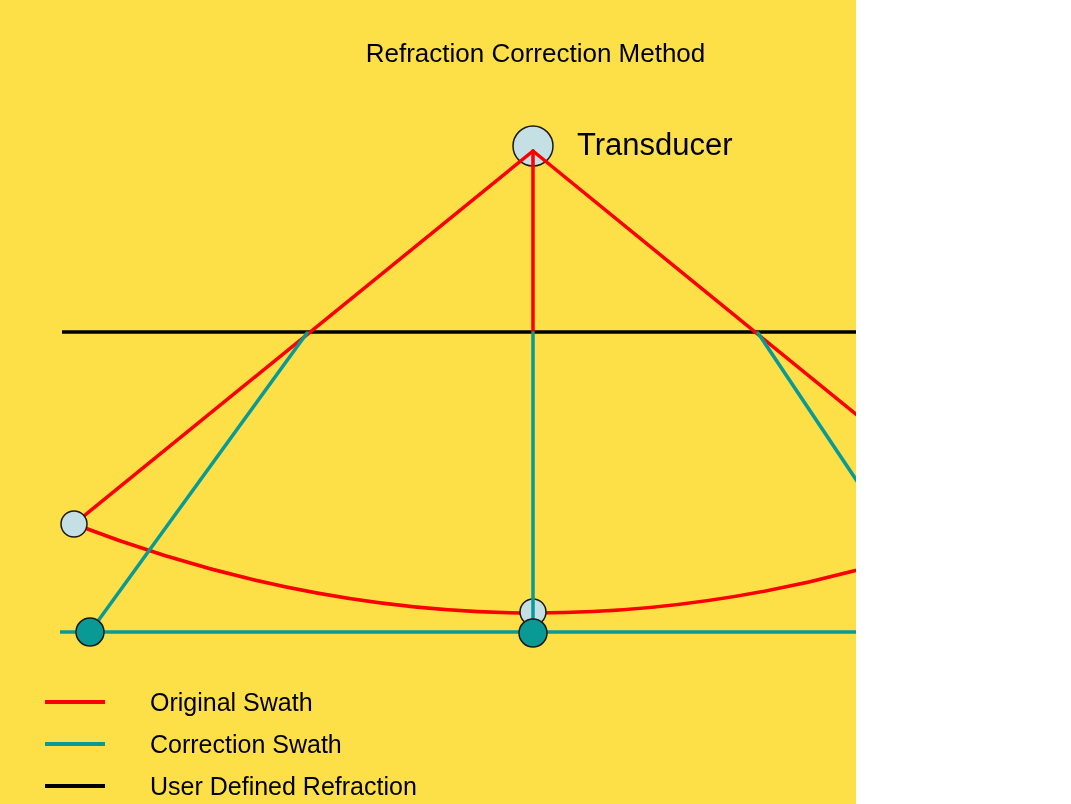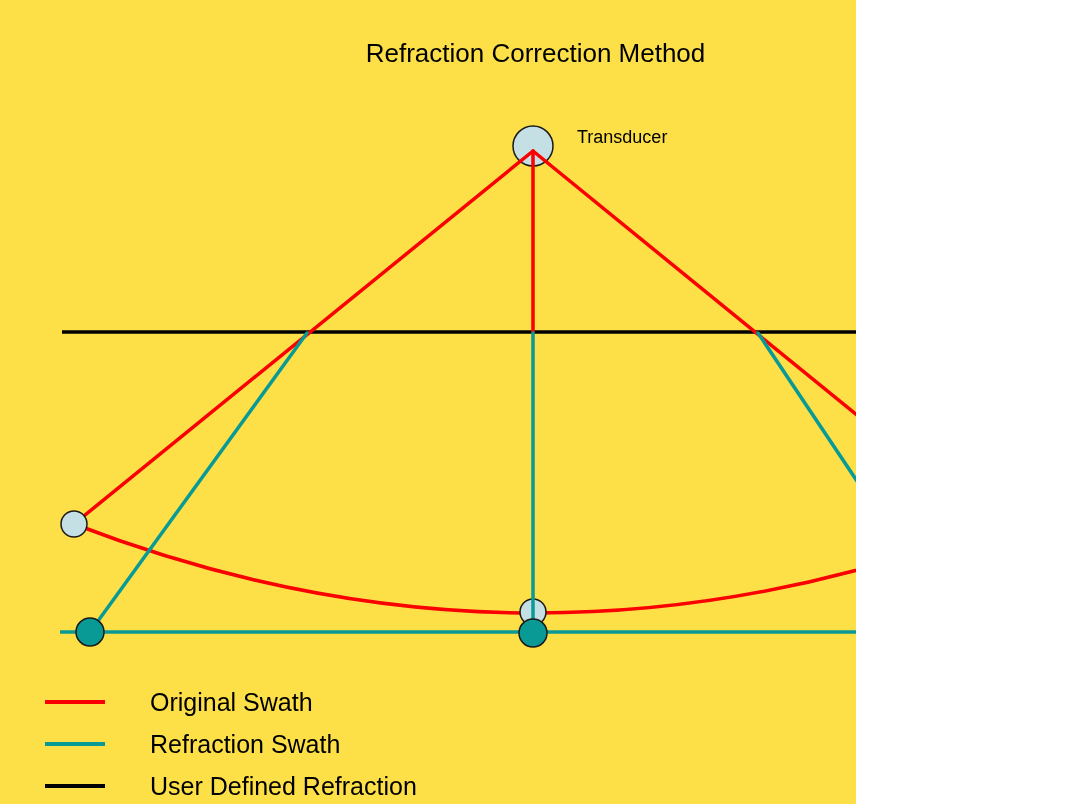--- a/index.html
+++ b/index.html
@@ -22,21 +22,21 @@
     width: 1071px;
     text-align: center;
     font-size: 26px;
     color: #000000;
     white-space: nowrap;
   }
   .transducer-label {
     position: absolute;
     left: 577px;
     top: 127px;
-    font-size: 18px;
+    font-size: 31px;
     color: #000000;
     white-space: nowrap;
   }
   svg.diagram-canvas {
     position: absolute;
     left: 0;
     top: 0;
   }
   .legend {
     position: absolute;
@@ -90,21 +90,21 @@
 
   <div class="transducer-label">Transducer</div>
 
   <div class="legend">
     <div class="legend-row">
       <span class="legend-swatch" style="background: rgb(250, 0, 0);"></span>
       <span class="legend-label">Original Swath</span>
     </div>
     <div class="legend-row">
       <span class="legend-swatch" style="background: rgb(10, 154, 149);"></span>
-      <span class="legend-label">Refraction Swath</span>
+      <span class="legend-label">Correction Swath</span>
     </div>
     <div class="legend-row">
       <span class="legend-swatch" style="background: rgb(0, 0, 0);"></span>
       <span class="legend-label">User Defined Refraction</span>
     </div>
   </div>
 
 </div>
 
 </body></html>

